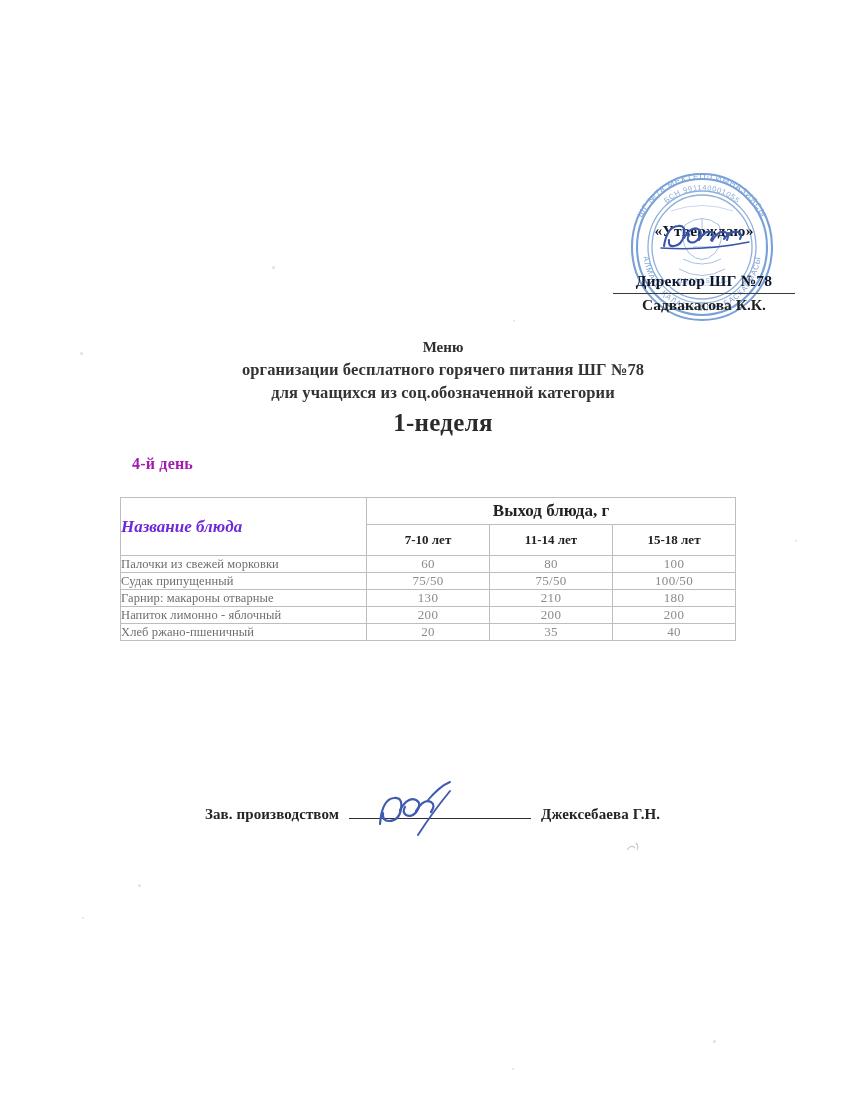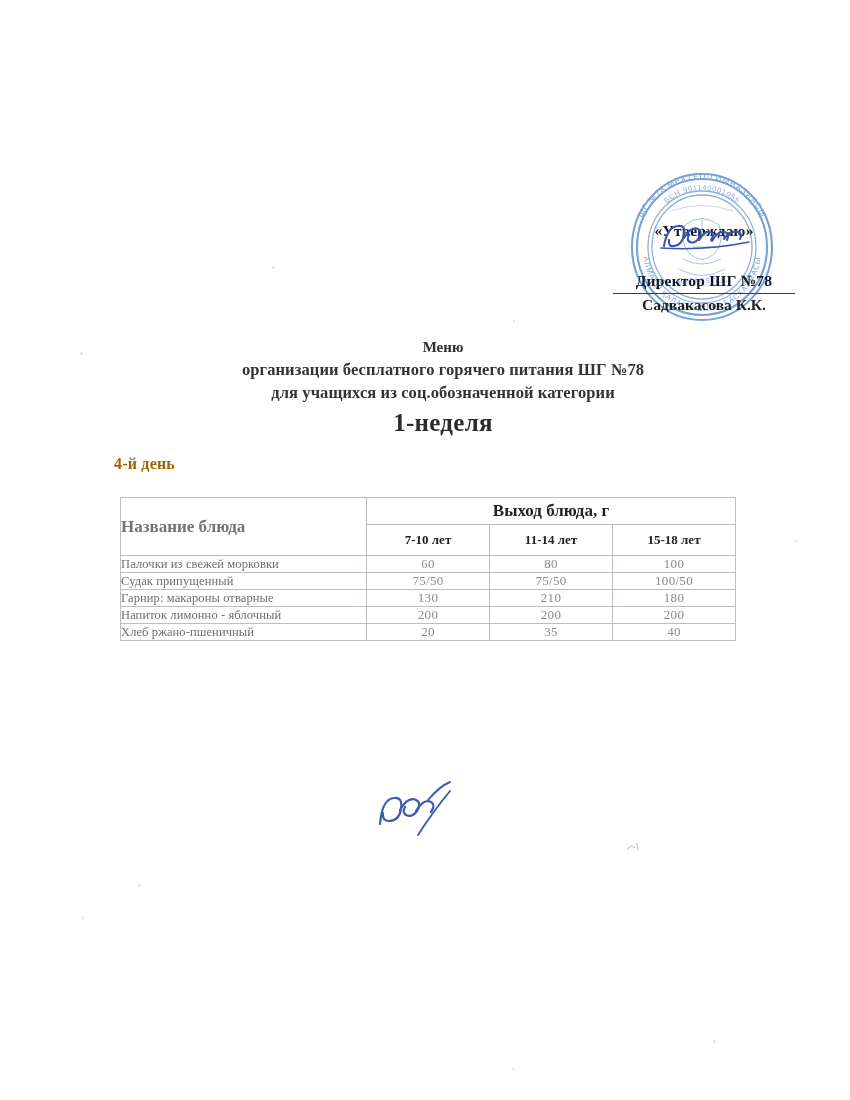--- a/index.html
+++ b/index.html
@@ -97,25 +97,25 @@
     margin-top: 5px;
     font-size: 25px;
     font-weight: bold;
     color: #2b2b2b;
     letter-spacing: 0.3px;
   }
 
   
   .day-label {
     position: absolute;
-    left: 114px;
+    left: 132px;
     top: 455px;
     font-size: 16px;
     font-weight: bold;
-    color: #a16207;
+    color: #a21caf;
     letter-spacing: 0.2px;
   }
 
   
   .menu-table-wrap {
     position: absolute;
     left: 120px;
     top: 497px;
     width: 615px;
   }
@@ -129,24 +129,25 @@
     border: 1px solid #b9bec4;
     padding: 0;
     vertical-align: middle;
   }
   .col-name  { width: 246px; }
   .col-age   { width: 123px; }
 
   th.head-name {
     font-size: 17px;
     font-weight: bold;
-    color: #737373;
+    color: #6d28d9;
     text-align: left;
     padding: 7px 0 7px 14px;
     height: 46px;
+    font-style: italic;
   }
   th.head-out {
     font-size: 17px;
     font-weight: bold;
     color: #222222;
     text-align: center;
     height: 26px;
     padding: 5px 0 4px 0;
   }
   th.head-age {
@@ -347,20 +348,25 @@
         <tr>
           <td class="cell-name">Хлеб ржано-пшеничный</td>
           <td class="cell-val">20</td>
           <td class="cell-val">35</td>
           <td class="cell-val">40</td>
         </tr>
       </tbody>
     </table>
   </div>
 
+  <div class="footer-sign">
+    <span class="footer-role">Зав. производством</span>
+    <span class="footer-rule"></span>
+    <span class="footer-name">Джексебаева Г.Н.</span>
+  </div>
 
   <div class="cook-signature">
     <svg viewBox="0 0 120 56" xmlns="http://www.w3.org/2000/svg">
       <g fill="none" stroke="#3f5aae" stroke-width="2.2" stroke-linecap="round">
         <path d="M 10,44 q 2,-25 14,-26 q 9,-1 7,11 q -2,12 -12,12 q -7,0 -6,-8"></path>
         <path d="M 30,30 q 8,-14 16,-10 q 6,3 1,11 q -5,7 -11,4 q -4,-3 -1,-8"></path>
         <path d="M 46,31 q 8,-13 15,-9 q 5,3 0,10"></path>
         <path d="M 58,20 q 12,-14 22,-18" stroke-width="1.9"></path>
         <path d="M 48,55 q 14,-22 32,-44" stroke-width="1.9"></path>
       </g>

